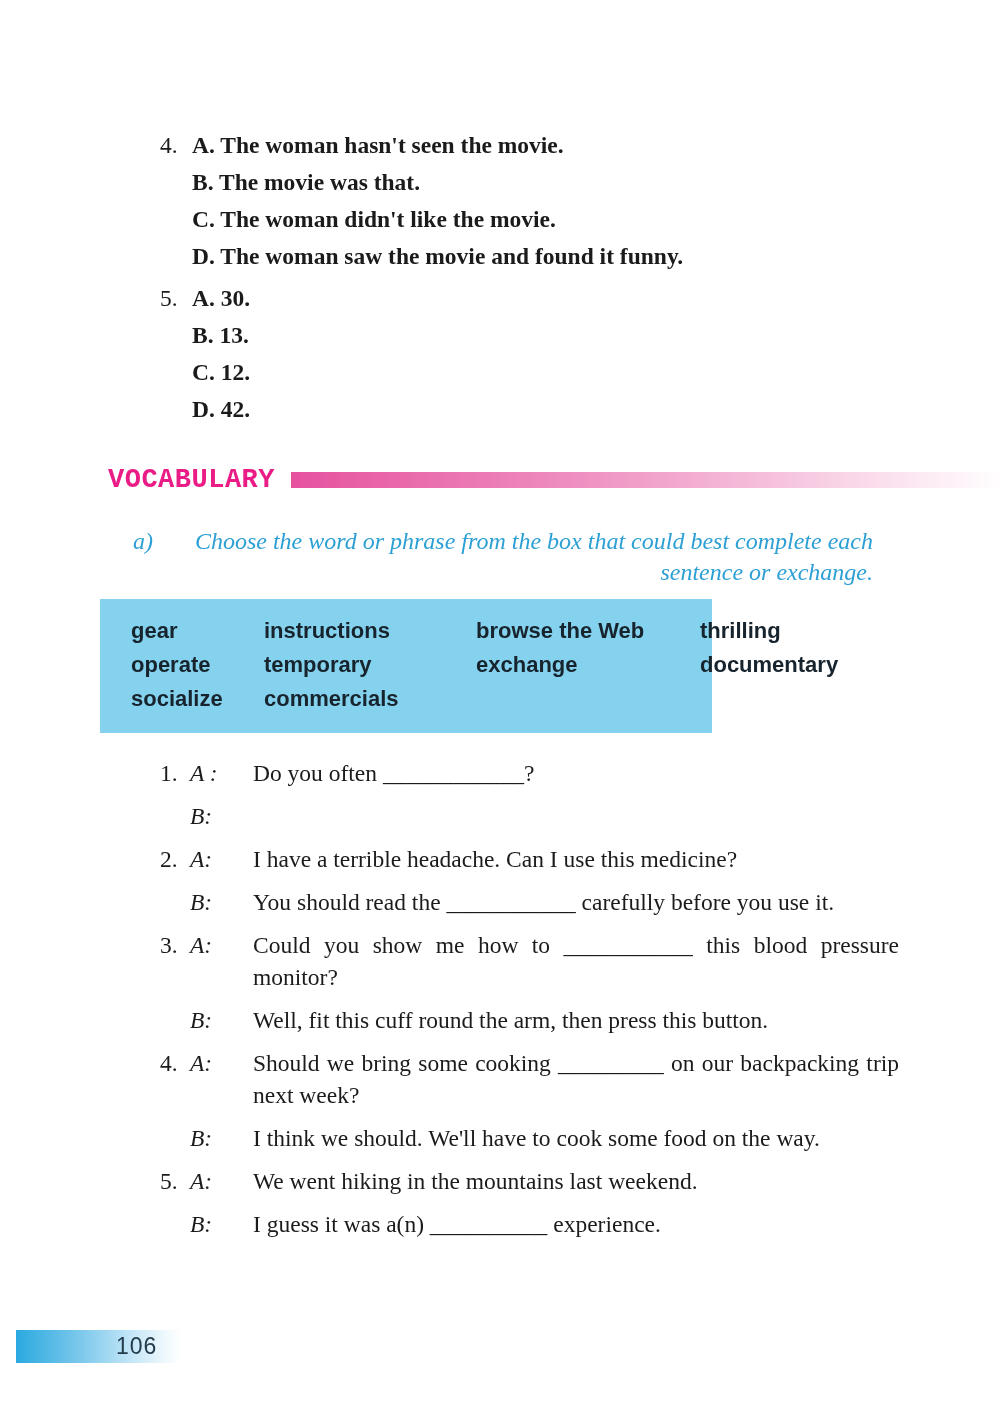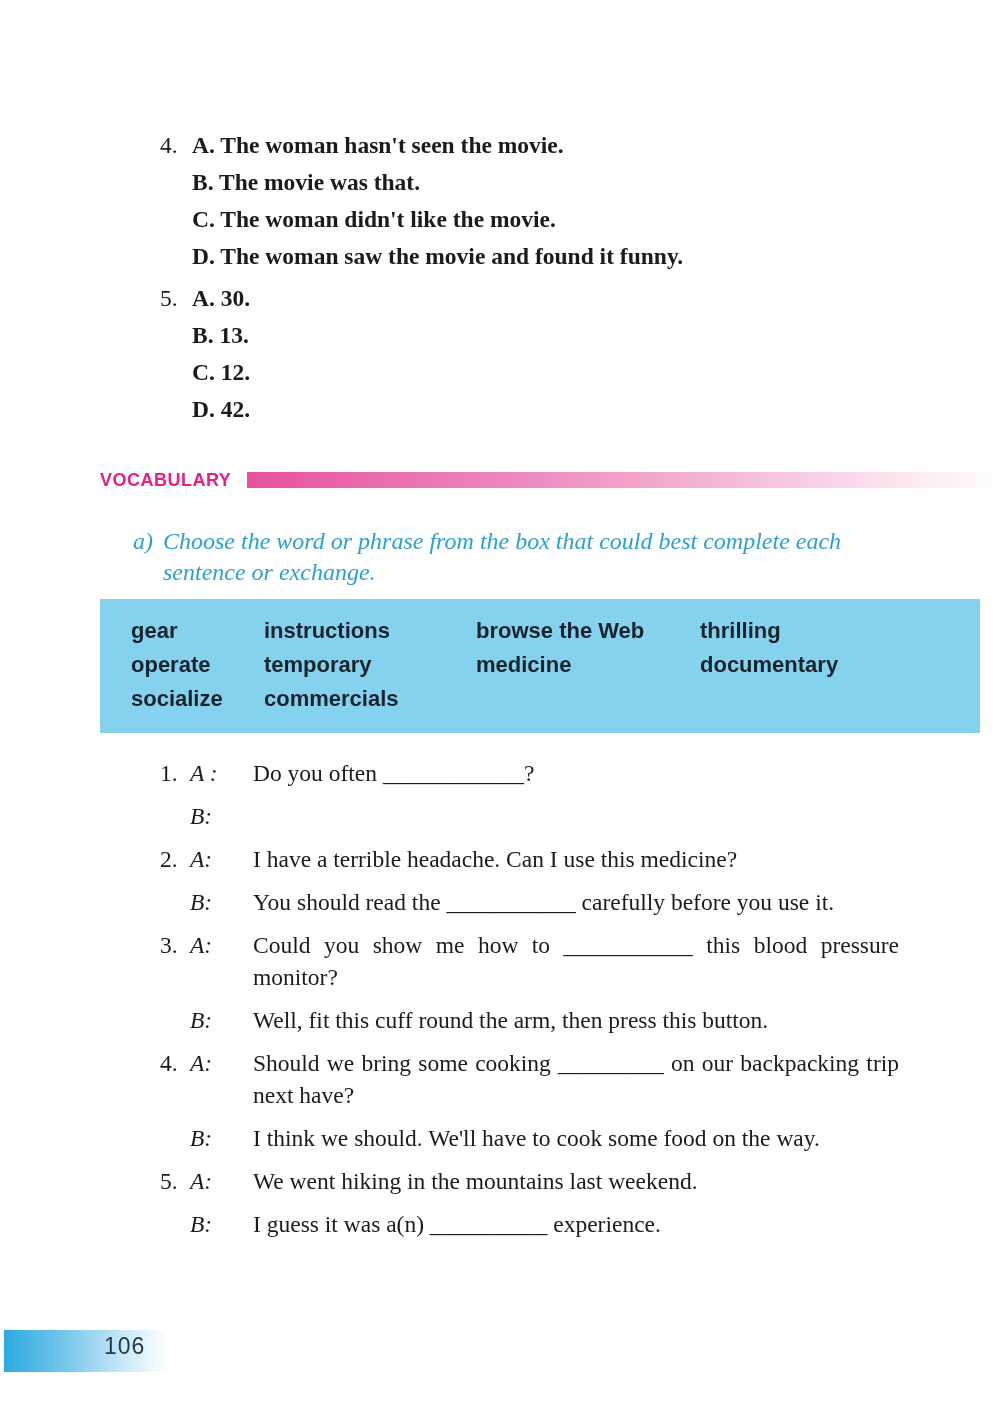--- a/index.html
+++ b/index.html
@@ -20,50 +20,51 @@
   .q-number { width: 32px; line-height: 37px; }
   .q-options { flex: 1; }
   .q-option { line-height: 37px; font-weight: bold; }
 
   
   .vocab-header {
     margin: 36px 0 0 100px;
     display: flex; align-items: center;
   }
   .vocab-title {
-    font-family: Liberation Sans, sans-serif;
-    font-size: 18px; font-weight: bold;
+    font-family: Liberation Mono, monospace;
+    font-size: 27px; font-weight: bold;
     color: #ea1d87; letter-spacing: 0.5px;
     line-height: 32px;
     flex: 0 0 auto;
+    margin-left: 8px;
   }
   .vocab-rule {
     flex: 1 1 auto;
     height: 16px;
     margin-left: 16px;
     background: linear-gradient(90deg, #e6519e 0%, #ed87bc 35%, #f5bcd9 65%, #fce9f3 88%, #ffffff 100%);
   }
 
   
   .instruction {
     margin: 30px 0 0 133px;
     width: 740px;
     display: flex;
     font-style: italic;
     font-size: 24px;
     line-height: 31px;
     color: #2c9fd4;
   }
   .instr-label { width: 30px; flex: 0 0 auto; }
-  .instr-text { flex: 1; }
+  .instr-text { flex: 1; text-align: right; }
 
   
   .word-box {
     margin: 11px 0 0 100px;
-    width: 880px;
+    width: 612px;
     background: #85d2ee;
     padding: 15px 0 17px 31px;
     font-family: "Liberation Sans", sans-serif;
     font-weight: bold;
     font-size: 22px;
     color: #17242e;
   }
   .word-row {
     display: grid;
     grid-template-columns: 133px 212px 224px 1fr;
@@ -82,22 +83,22 @@
   .ex-text {
     flex: 1; max-width: 646px;
     line-height: 32px;
     text-align: justify;
     margin-left: 31px;
   }
 
   
   .page-num-bar {
     position: absolute;
-    left: 4px; top: 1330px;
-    width: 165px; height: 42px;
+    left: 16px; top: 1330px;
+    width: 165px; height: 33px;
     background: linear-gradient(90deg, #2aa9e0 0%, #7ec9ec 40%, #c8e8f8 72%, #f2fafd 92%, #ffffff 100%);
   }
   .page-num {
     position: absolute;
     left: 100px; top: 0;
     font-family: "Liberation Sans", sans-serif;
     font-size: 23px; font-weight: normal;
     color: #233c4b;
     line-height: 33px;
     letter-spacing: 1px;
@@ -142,21 +143,21 @@
   <div class="word-box">
     <div class="word-row">
       <span class="word">gear</span>
       <span class="word">instructions</span>
       <span class="word">browse the Web</span>
       <span class="word">thrilling</span>
     </div>
     <div class="word-row">
       <span class="word">operate</span>
       <span class="word">temporary</span>
-      <span class="word">medicine</span>
+      <span class="word">exchange</span>
       <span class="word">documentary</span>
     </div>
     <div class="word-row">
       <span class="word">socialize</span>
       <span class="word">commercials</span>
     </div>
   </div>
 
   <section class="exercises">
 
@@ -195,21 +196,21 @@
         <span class="ex-b-indent"></span>
         <span class="ex-speaker">B:</span>
         <div class="ex-text">Well, fit this cuff round the arm, then press this button.</div>
       </div>
     </div>
 
     <div class="ex-item">
       <div class="ex-row">
         <span class="ex-num">4.</span>
         <span class="ex-speaker">A:</span>
-        <div class="ex-text">Should we bring some cooking _________ on our backpacking trip next have?</div>
+        <div class="ex-text">Should we bring some cooking _________ on our backpacking trip next week?</div>
       </div>
       <div class="ex-row">
         <span class="ex-b-indent"></span>
         <span class="ex-speaker">B:</span>
         <div class="ex-text">I think we should. We'll have to cook some food on the way.</div>
       </div>
     </div>
 
     <div class="ex-item">
       <div class="ex-row">

